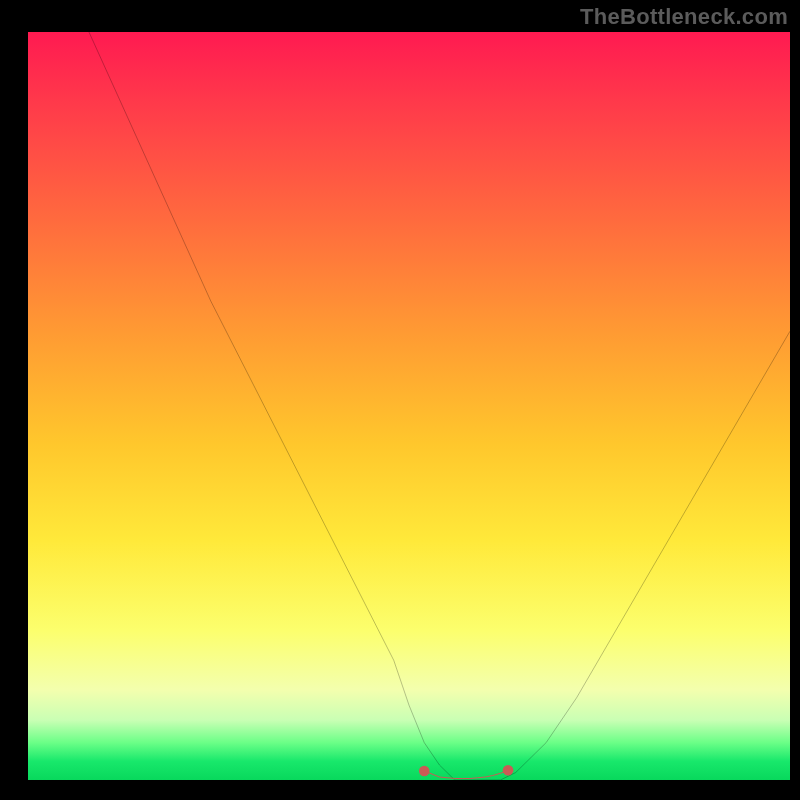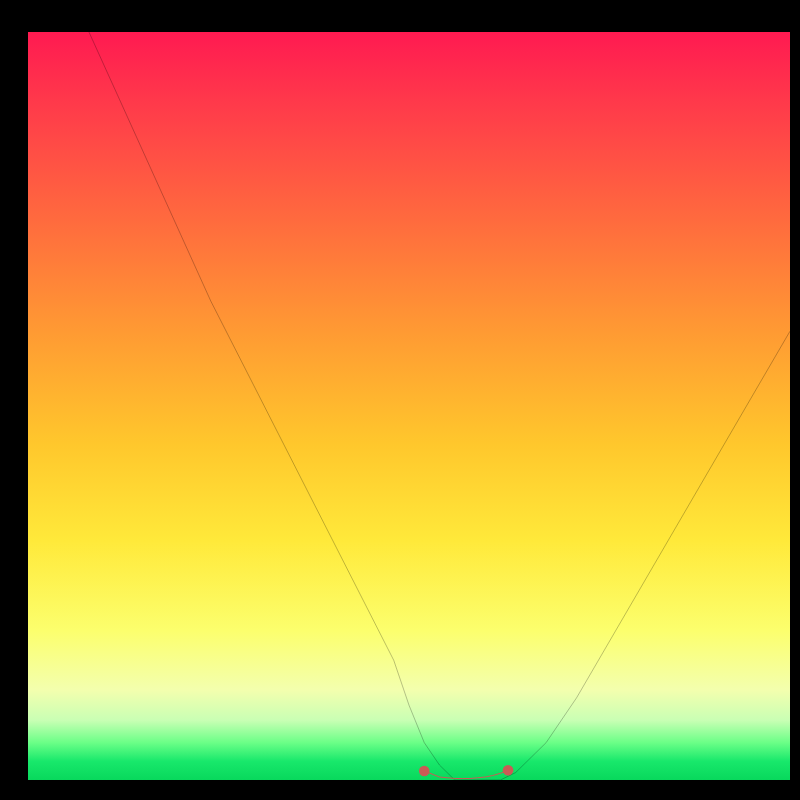--- a/index.html
+++ b/index.html
@@ -62,20 +62,21 @@
     width: 100%;
     height: 100%;
     z-index: 5;
   }
 </style>
 </head>
 <body>
 
 <div class="frame">
 
+  <div class="watermark">TheBottleneck.com</div>
 
   <div class="plot-area">
     <div class="plot-bg"></div>
 
     <svg class="curve" viewBox="0 0 100 100" preserveAspectRatio="none">
       <path id="main-curve" fill="none" stroke="#000000" stroke-width="0.25" vector-effect="non-scaling-stroke" d="M8.00 0.00 L12.00 9.00 L16.00 18.00 L20.00 27.00 L24.00 36.00 L28.00 44.00 L32.00 52.00 L36.00 60.00 L40.00 68.00 L44.00 76.00 L48.00 84.00 L50.00 90.00 L52.00 95.00 L54.00 98.00 L56.00 100.00 L58.00 100.00 L60.00 100.00 L62.00 100.00 L64.00 99.00 L68.00 95.00 L72.00 89.00 L76.00 82.00 L80.00 75.00 L84.00 68.00 L88.00 61.00 L92.00 54.00 L96.00 47.00 L100.00 40.00"></path>
       <path id="band-marker" fill="none" stroke="#c95b55" stroke-width="1.0" stroke-linecap="round" vector-effect="non-scaling-stroke" d="M52.00 98.80 L54.00 99.60 L55.00 99.70 L56.00 99.80 L57.00 99.80 L58.00 99.80 L59.00 99.70 L60.00 99.60 L61.00 99.40 L62.00 99.10 L63.00 98.70"></path>
       <circle id="band-dot-start" r="0.7" fill="#c95b55" cx="52.00" cy="98.80"></circle>
       <circle id="band-dot-end" r="0.7" fill="#c95b55" cx="63.00" cy="98.70"></circle>
     </svg>

